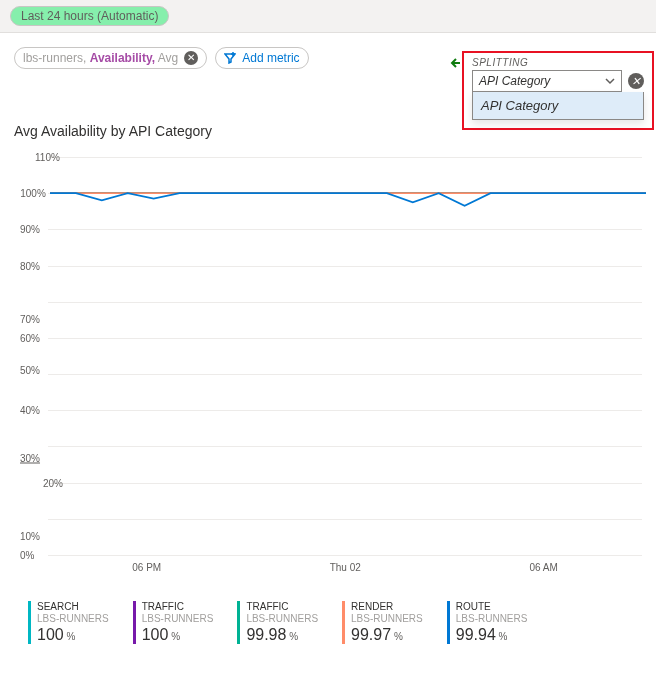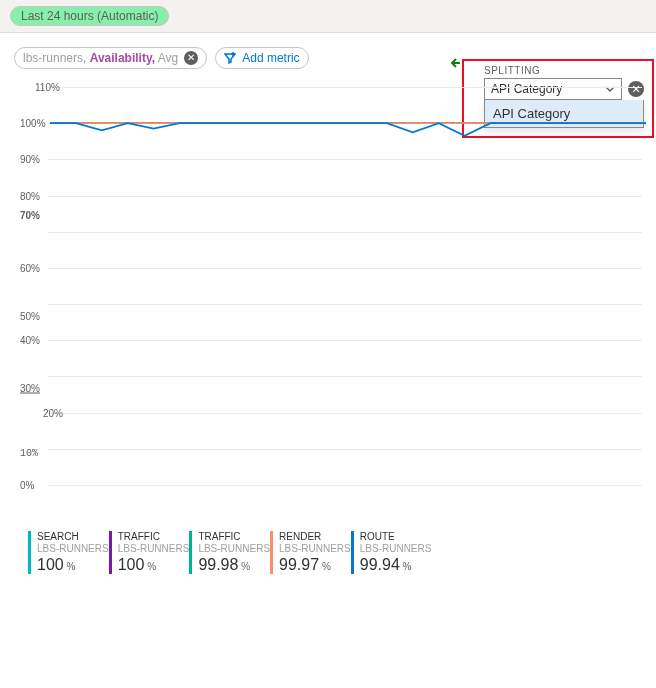--- a/index.html
+++ b/index.html
@@ -64,26 +64,27 @@
   .add-filter { color: #0078d4; }
   .add-filter svg { stroke: #0078d4; }
   .collapse-arrow {
     position: absolute;
     left: 434px;
     top: 9px;
     color: #107c10;
   }
   .splitting-box {
     position: absolute;
-    top: 12px;
+    top: 4px;
     left: 448px;
     width: 192px;
     border: 2px solid #e81123;
     background: #fff;
-    padding: 4px 8px 8px 20px;
+    padding: 4px 8px 8px 8px;
+    font-style: italic;
   }
   .splitting-label {
     font-size: 10px;
     color: #605e5c;
     letter-spacing: 0.5px;
   }
   .split-row { display: flex; align-items: center; gap: 6px; margin-top: 2px; }
   .split-select {
     flex: 1;
     border: 1px solid #8a8886;
@@ -151,20 +152,21 @@
     font-size: 10px;
     color: #605e5c;
   }
   .plot-svg {
     position: absolute;
     left: 28px;
     right: 0;
   }
   .legend-row {
     display: flex;
+    gap: 24px;
     padding: 0 12px 14px 28px;
     flex-wrap: wrap;
   }
   .legend-item {
     display: flex;
     align-items: stretch;
     gap: 6px;
   }
   .legend-bar { width: 3px; }
   .legend-text { line-height: 1.2; }
@@ -218,53 +220,59 @@
             </svg>
         </div>
         <span class="split-x">✕</span>
       </div>
       <div class="dropdown-list">
         <div class="dropdown-item highlight">API Category</div>
       </div>
     </div>
   </div>
 
+  <div class="chart-title">Avg Availability by API Category</div>
 
   <div class="chart-area" id="chart-area">
       <div class="grid-row" style="top: 6px;"></div>
       <div class="grid-label" style="top: 6px; margin-left: 15px;">110%</div>
       <div class="grid-row" style="top: 42.1818px;"></div>
-      <div class="grid-label" style="top: 42.1818px;">100%</div>
+      <div class="grid-label" style="top: 42.1818px; text-align: center;">100%</div>
       <div class="grid-row" style="top: 78.3636px;"></div>
       <div class="grid-label" style="top: 78.3636px;">90%</div>
       <div class="grid-row" style="top: 114.545px;"></div>
       <div class="grid-label" style="top: 114.545px;">80%</div>
       <div class="grid-row" style="top: 150.727px;"></div>
-      <div class="grid-label" style="top: 134px; font-weight: bold;">70%</div>
+      <div class="grid-label" style="top: 168px;">70%</div>
       <div class="grid-row" style="top: 186.909px;"></div>
       <div class="grid-label" style="top: 186.909px;">60%</div>
       <div class="grid-row" style="top: 223.091px;"></div>
-      <div class="grid-label" style="top: 235px;">50%</div>
+      <div class="grid-label" style="top: 219px;">50%</div>
       <div class="grid-row" style="top: 259.273px;"></div>
       <div class="grid-label" style="top: 259.273px;">40%</div>
       <div class="grid-row" style="top: 295.455px;"></div>
       <div class="grid-label" style="top: 307px; text-decoration: underline;">30%</div>
       <div class="grid-row" style="top: 331.636px;"></div>
       <div class="grid-label" style="top: 331.636px; margin-left: 23px;">20%</div>
       <div class="grid-row" style="top: 367.818px;"></div>
-      <div class="grid-label" style="top: 372px; font-family: Liberation Mono, monospace;">10%</div>
+      <div class="grid-label" style="top: 385px;">10%</div>
       <div class="grid-row" style="top: 404px;"></div>
       <div class="grid-label" style="top: 404px;">0%</div>
       <svg class="plot-svg" width="600" height="404" style="top: 0px;">
         <path d="M2 42.181818181818194 L27.913043478260867 42.181818181818194 L53.826086956521735 42.181818181818194 L79.73913043478261 42.181818181818194 L105.65217391304347 42.181818181818194 L131.56521739130434 42.181818181818194 L157.47826086956522 42.181818181818194 L183.3913043478261 42.181818181818194 L209.30434782608694 42.181818181818194 L235.21739130434784 42.181818181818194 L261.1304347826087 42.181818181818194 L287.04347826086956 42.181818181818194 L312.95652173913044 42.181818181818194 L338.86956521739125 42.181818181818194 L364.7826086956522 42.181818181818194 L390.69565217391306 42.181818181818194 L416.6086956521739 42.181818181818194 L442.52173913043475 42.181818181818194 L468.4347826086957 42.181818181818194 L494.3478260869565 42.181818181818194 L520.2608695652174 42.181818181818194 L546.1739130434783 42.181818181818194 L572.0869565217391 42.181818181818194 L598 42.181818181818194 " fill="none" stroke="#00b7c3" stroke-width="1.8"></path>
         <path d="M2 42.181818181818194 L27.913043478260867 42.181818181818194 L53.826086956521735 42.181818181818194 L79.73913043478261 42.181818181818194 L105.65217391304347 42.181818181818194 L131.56521739130434 42.181818181818194 L157.47826086956522 42.181818181818194 L183.3913043478261 42.181818181818194 L209.30434782608694 42.181818181818194 L235.21739130434784 42.181818181818194 L261.1304347826087 42.181818181818194 L287.04347826086956 42.181818181818194 L312.95652173913044 42.181818181818194 L338.86956521739125 42.181818181818194 L364.7826086956522 42.181818181818194 L390.69565217391306 42.181818181818194 L416.6086956521739 42.181818181818194 L442.52173913043475 42.181818181818194 L468.4347826086957 42.181818181818194 L494.3478260869565 42.181818181818194 L520.2608695652174 42.181818181818194 L546.1739130434783 42.181818181818194 L572.0869565217391 42.181818181818194 L598 42.181818181818194 " fill="none" stroke="#7719aa" stroke-width="1.8"></path>
         <path d="M2 42.181818181818194 L27.913043478260867 42.181818181818194 L53.826086956521735 42.181818181818194 L79.73913043478261 42.181818181818194 L105.65217391304347 42.181818181818194 L131.56521739130434 42.181818181818194 L157.47826086956522 42.181818181818194 L183.3913043478261 42.181818181818194 L209.30434782608694 42.181818181818194 L235.21739130434784 42.181818181818194 L261.1304347826087 42.181818181818194 L287.04347826086956 42.181818181818194 L312.95652173913044 42.181818181818194 L338.86956521739125 42.181818181818194 L364.7826086956522 42.181818181818194 L390.69565217391306 42.181818181818194 L416.6086956521739 42.181818181818194 L442.52173913043475 42.181818181818194 L468.4347826086957 42.181818181818194 L494.3478260869565 42.181818181818194 L520.2608695652174 42.181818181818194 L546.1739130434783 42.181818181818194 L572.0869565217391 42.181818181818194 L598 42.181818181818194 " fill="none" stroke="#00b294" stroke-width="1.8"></path>
         <path d="M2 42.181818181818194 L27.913043478260867 42.181818181818194 L53.826086956521735 42.181818181818194 L79.73913043478261 42.181818181818194 L105.65217391304347 42.181818181818194 L131.56521739130434 42.181818181818194 L157.47826086956522 42.181818181818194 L183.3913043478261 42.181818181818194 L209.30434782608694 42.181818181818194 L235.21739130434784 42.181818181818194 L261.1304347826087 42.181818181818194 L287.04347826086956 42.181818181818194 L312.95652173913044 42.181818181818194 L338.86956521739125 42.181818181818194 L364.7826086956522 42.181818181818194 L390.69565217391306 42.181818181818194 L416.6086956521739 42.181818181818194 L442.52173913043475 42.181818181818194 L468.4347826086957 42.181818181818194 L494.3478260869565 42.181818181818194 L520.2608695652174 42.181818181818194 L546.1739130434783 42.181818181818194 L572.0869565217391 42.181818181818194 L598 42.181818181818194 " fill="none" stroke="#ff8c69" stroke-width="1.8"></path>
         <path d="M2 42.181818181818194 L27.913043478260867 42.181818181818194 L53.826086956521735 49.418181818181836 L79.73913043478261 42.181818181818194 L105.65217391304347 47.60909090909089 L131.56521739130434 42.181818181818194 L157.47826086956522 42.181818181818194 L183.3913043478261 42.181818181818194 L209.30434782608694 42.181818181818194 L235.21739130434784 42.181818181818194 L261.1304347826087 42.181818181818194 L287.04347826086956 42.181818181818194 L312.95652173913044 42.181818181818194 L338.86956521739125 42.181818181818194 L364.7826086956522 51.227272727272734 L390.69565217391306 42.181818181818194 L416.6086956521739 54.84545454545453 L442.52173913043475 42.181818181818194 L468.4347826086957 42.181818181818194 L494.3478260869565 42.181818181818194 L520.2608695652174 42.181818181818194 L546.1739130434783 42.181818181818194 L572.0869565217391 42.181818181818194 L598 42.181818181818194 " fill="none" stroke="#0078d4" stroke-width="1.8"></path>
       </svg>
+      <div class="x-labels">
+        <span>06 PM</span>
+        <span>Thu 02</span>
+        <span>06 AM</span>
+      </div>
     </div>
 </div>
 
 <div class="legend-row" id="legend-row">
     <div class="legend-item">
       <div class="legend-bar" style="background: rgb(0, 183, 195);"></div>
       <div class="legend-text">
         <div class="legend-name">SEARCH</div>
         <div class="legend-sub">LBS-RUNNERS</div>
         <div class="legend-val">100<span class="pct"> %</span></div>

